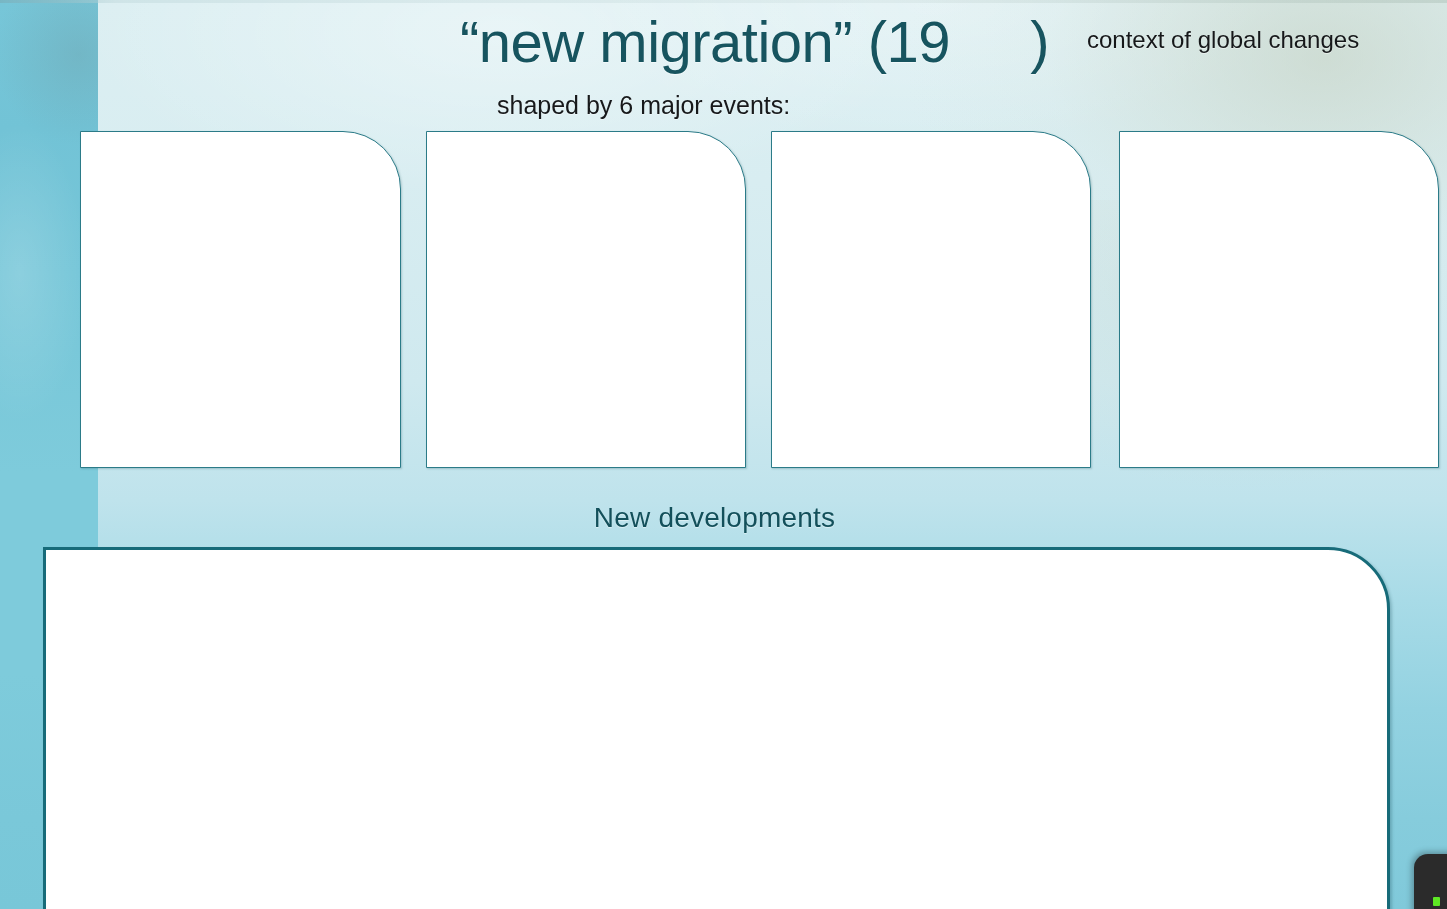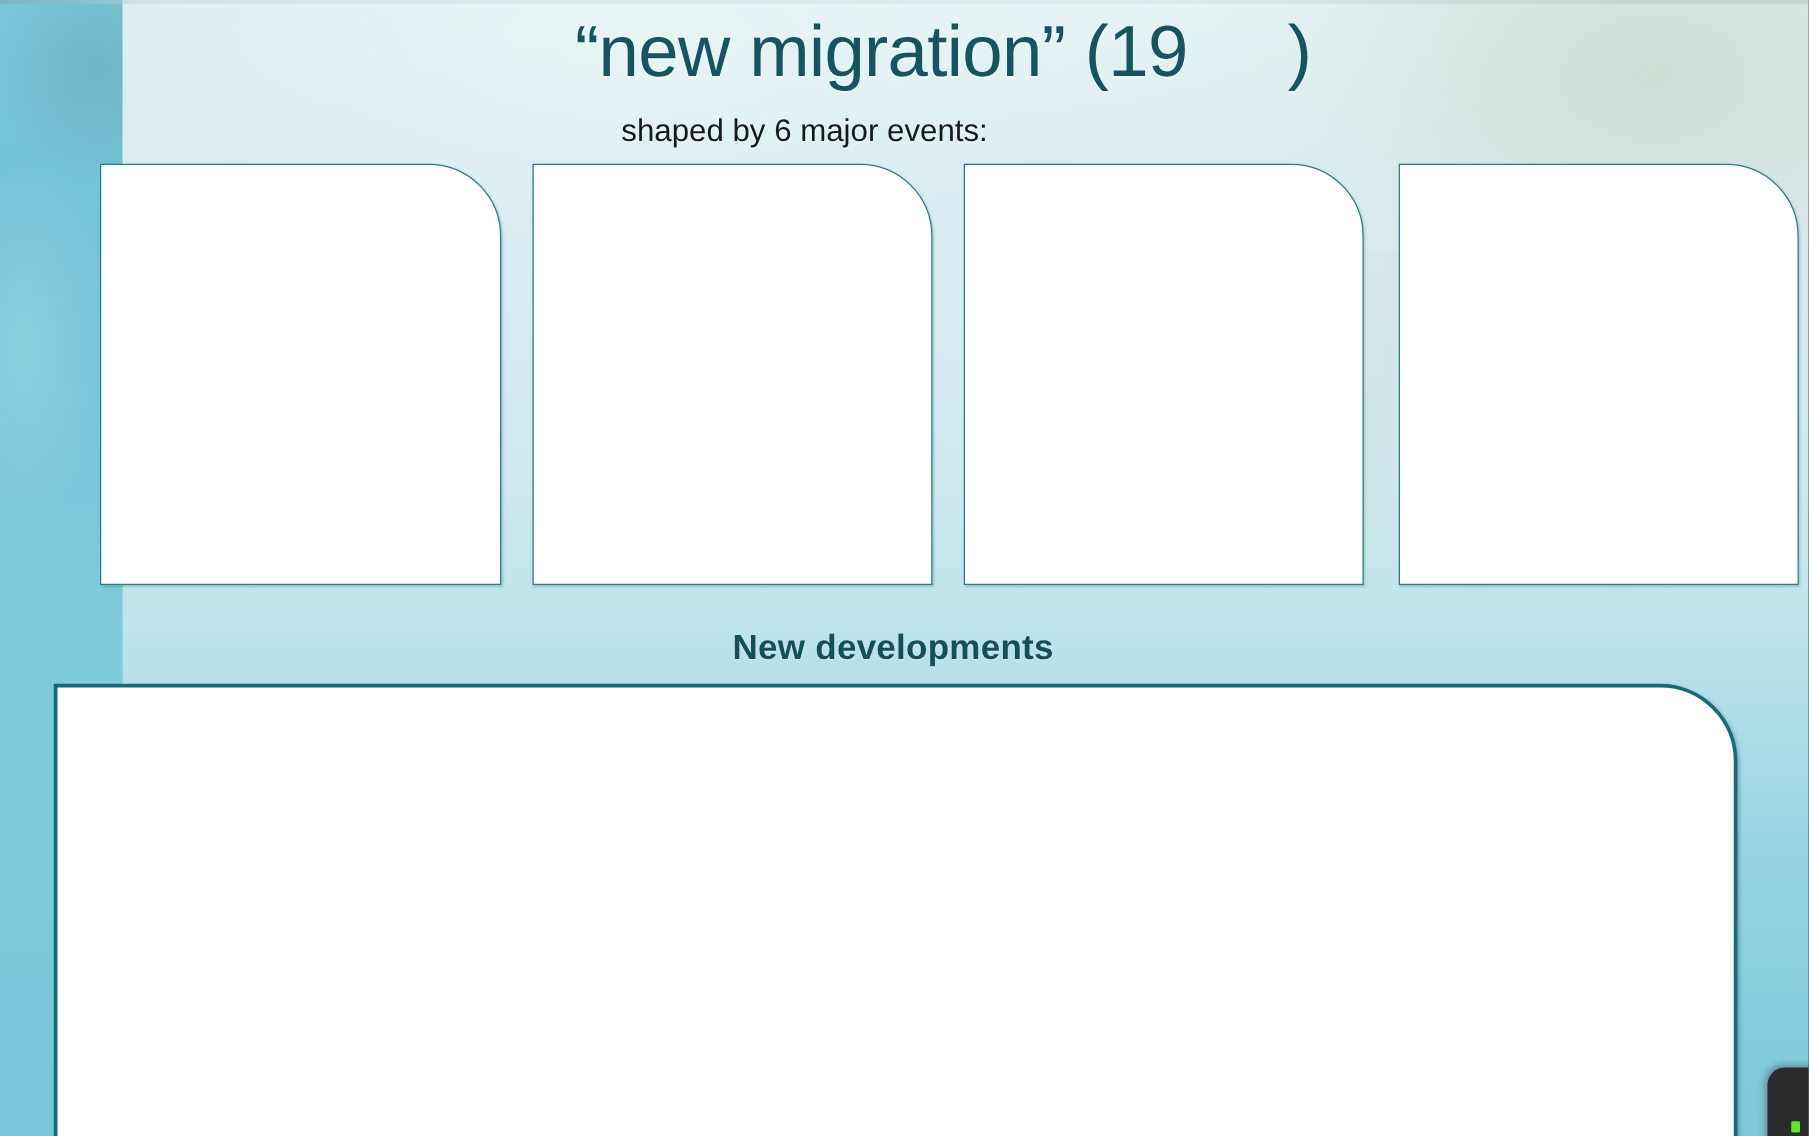--- a/index.html
+++ b/index.html
@@ -9,21 +9,21 @@
   }
   body {
     font-family: "Liberation Sans", sans-serif;
   }
 
   #slide-root {
     position: relative;
     width: 1447px;
     height: 909px;
     overflow: hidden;
-    background: #a3a3a3;
+    background: #7dd3fc;
   }
 
   
   .bg-base {
     position: absolute;
     inset: 0;
     background:
       linear-gradient(to bottom,
         #dceff2 0%,
         #d8edf1 20%,
@@ -175,21 +175,21 @@
   #event-box-4 { left: 1119px; width: 320px; }
 
   
   .section-heading {
     position: absolute;
     left: 0;
     top: 502px;
     width: 1447px;
     text-align: center;
     font-size: 28px;
-    font-weight: bold;
+    font-weight: normal;
     color: #13505b;
     letter-spacing: 0.2px;
     text-shadow: 0 1px 1px rgba(255,255,255,0.5);
   }
   .section-heading span { margin-left: -18px; }
 
   
   #developments-box {
     position: absolute;
     left: 43px;
@@ -242,20 +242,21 @@
   <div class="bg-haze-tr"></div>
   <div class="bg-haze-tr2"></div>
   <div class="bg-left-strip"></div>
   <div class="bg-top-hairline"></div>
 
   <div class="headline">
     <div class="headline-inner">
       <span class="hl-main">“new migration” (19</span>
       <span class="hl-gap"></span>
       <span class="hl-main">)</span>
+      <span class="hl-sub">context of global changes</span>
     </div>
   </div>
 
   <div class="subline">shaped by 6 major events:</div>
 
   <div class="event-box" id="event-box-1">
     <div class="ebody"></div>
   </div>
   <div class="event-box" id="event-box-2">
     <div class="ebody"></div>

